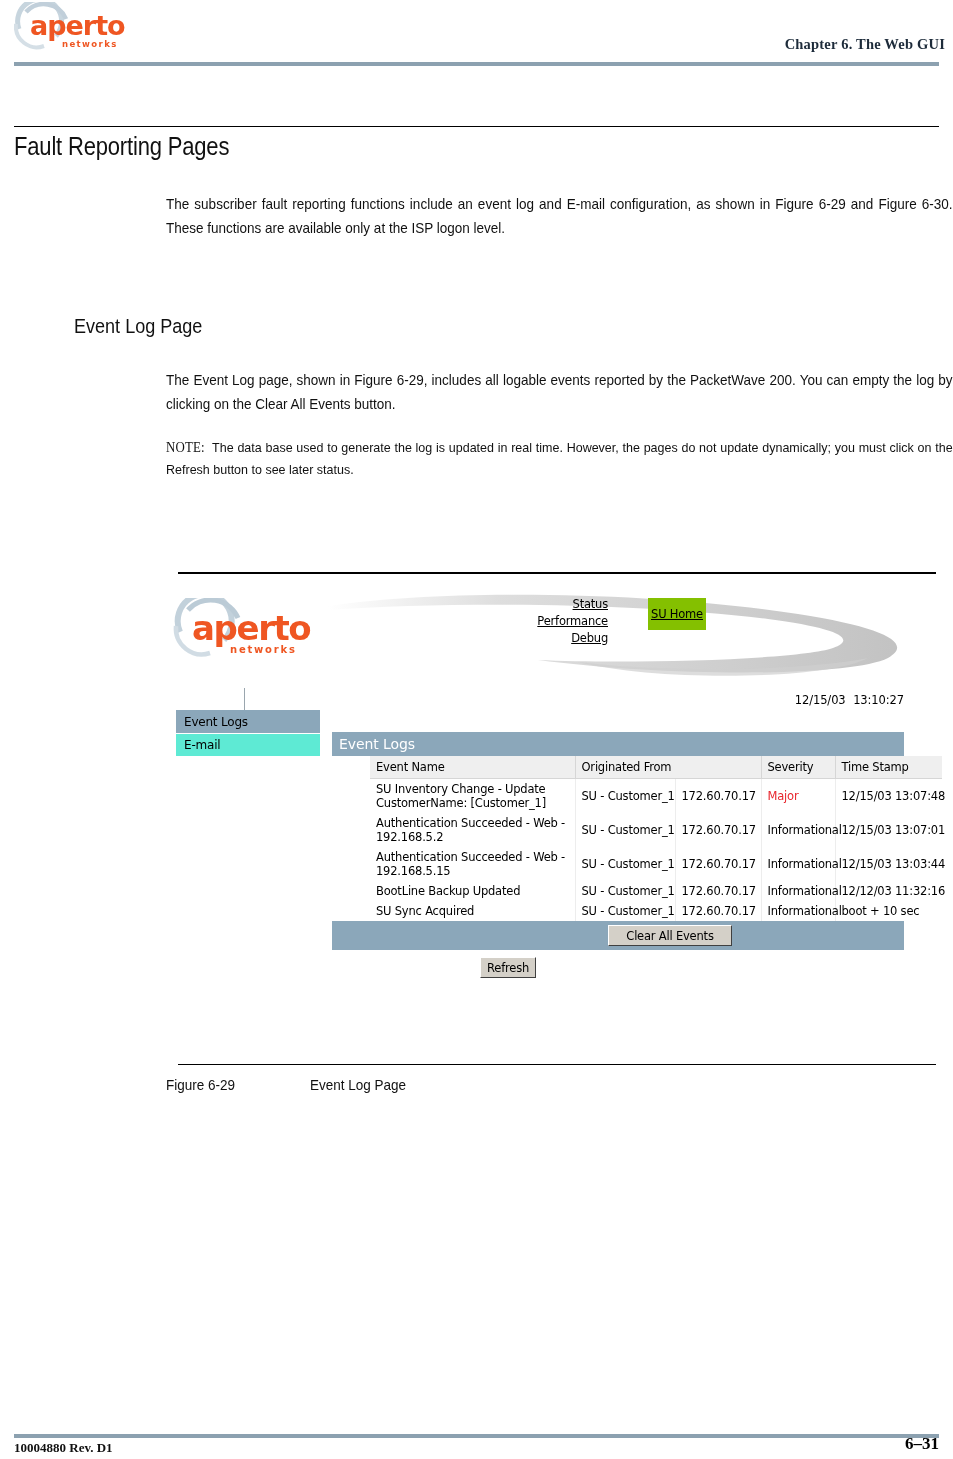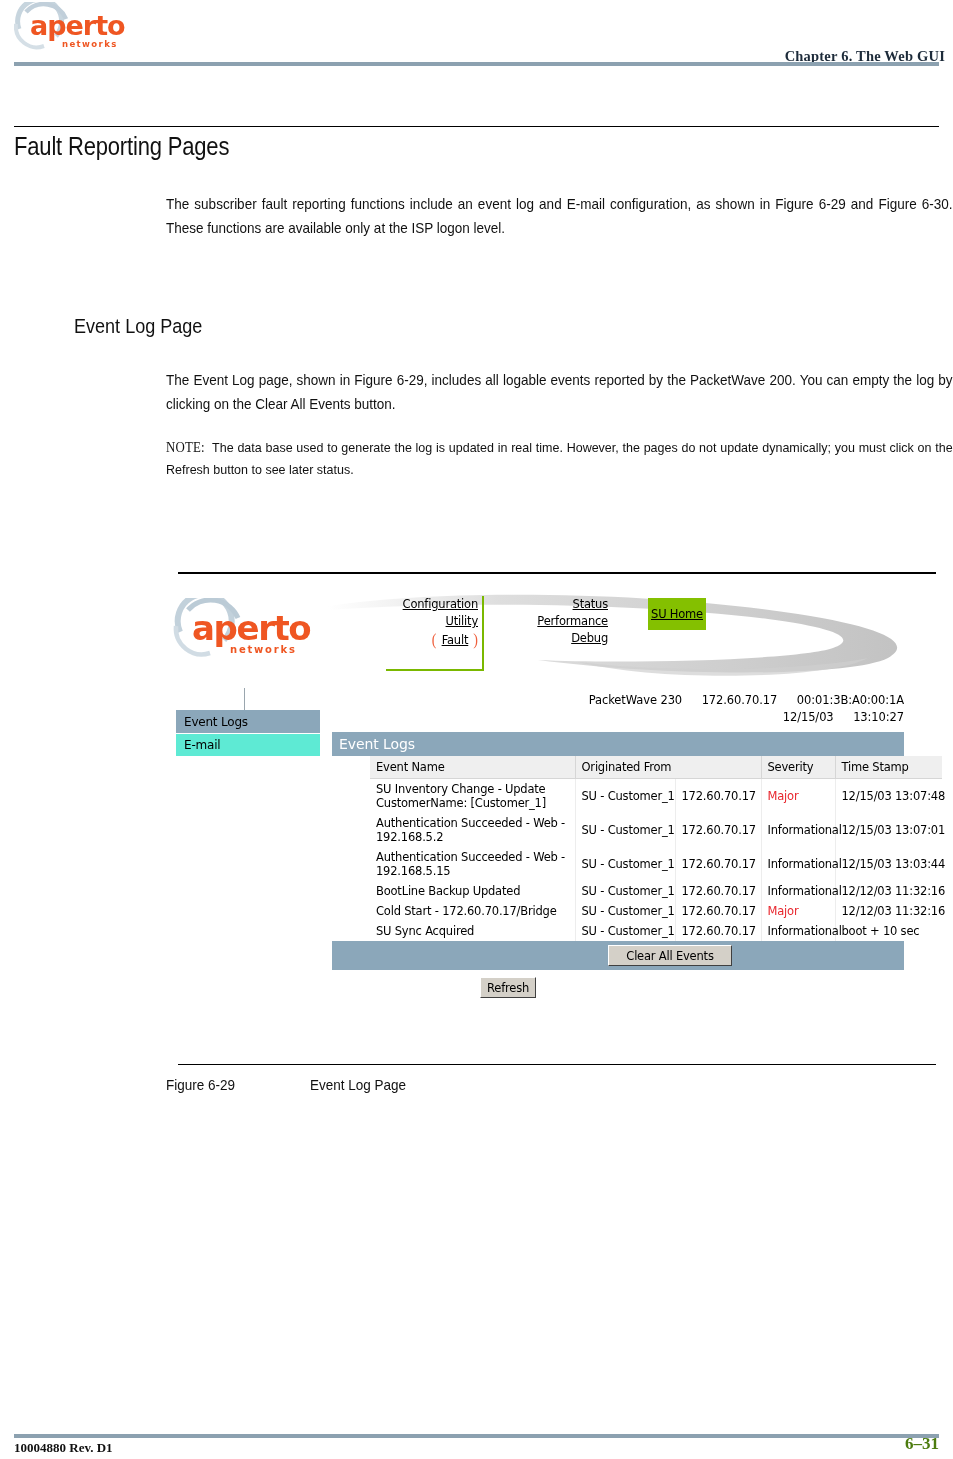--- a/index.html
+++ b/index.html
@@ -23,21 +23,21 @@
     width: 953px;
     height: 70px;
   }
   .hdr-logo {
     position: absolute;
     left: 14px; top: 2px;
     width: 118px; height: 50px;
   }
   .hdr-chapter {
     position: absolute;
-    right: 8px; top: 48px;
+    right: 8px; top: 36px;
     font-family: "Liberation Serif", serif;
     font-size: 14.5px;
     letter-spacing: 0.2px;
     color: #1d2b3a;
     font-weight: 600;
     white-space: nowrap;
   }
   .hdr-rule {
     position: absolute;
     left: 14px; top: 62px;
@@ -208,21 +208,21 @@
     left: 380px; top: 112px;
     width: 356px;
     text-align: right;
     font-size: 11.5px;
     color: #000;
     line-height: 17px;
     letter-spacing: -0.1px;
   }
   .dev-info .seg { display: inline-block; }
   .dev-row1 .seg + .seg { margin-left: 16px; }
-  .dev-row2 .seg + .seg { margin-left: 16px; }
+  .dev-row2 .seg + .seg { margin-left: 4px; }
 
   
   .sidebar {
     position: absolute;
     left: 8px; top: 130px;
     width: 144px;
   }
   .side-tick {
     position: absolute;
     left: 76px; top: 108px;
@@ -335,21 +335,21 @@
     font-size: 13px;
     font-weight: 600;
     color: #111;
   }
   .ftr-right {
     position: absolute;
     right: 14px; top: 1434px;
     font-family: "Liberation Serif", serif;
     font-size: 17px;
     font-weight: 600;
-    color: #4d7c0f;
+    color: #000000;
   }
 </style>
 </head>
 <body>
 
 <div class="page-header">
   <div class="hdr-logo logo-wrap">
     <svg width="118" height="50" viewBox="0 0 118 50" aria-hidden="true">
       <g opacity="0.55">
         <path d="M5,27 A22,22 0 1 1 42,34" fill="none" stroke="#9bb3c4" stroke-width="5"></path>
@@ -403,46 +403,32 @@
       <g opacity="0.6">
         <path d="M8,34 A27,27 0 1 1 52,42" fill="none" stroke="#9bb3c4" stroke-width="6"></path>
         <path d="M16,12 A30,30 0 0 1 66,20" fill="none" stroke="#8fa9bc" stroke-width="5"></path>
         <path d="M4,28 A26,26 0 0 0 38,55" fill="none" stroke="#b3c6d3" stroke-width="4.5"></path>
       </g>
       <text x="20" y="42" font-family="'DejaVu Sans',sans-serif" font-size="34" font-weight="bold" fill="#ef5622" letter-spacing="-1.4">aperto</text>
       <text x="58" y="55" font-family="'DejaVu Sans',sans-serif" font-size="10" font-weight="bold" fill="#ef5622" letter-spacing="1.8">networks</text>
     </svg>
   </div>
 
-  <div class="nav-group-a">
-    <a class="nav-link" href="#">Configuration</a>
-    <a class="nav-link" href="#">Utility</a>
-    <span class="nav-fault-row">
-      <span class="paren">(</span>
-      <a class="nav-link" style="display:inline;" href="#">Fault</a>
-      <span class="paren">)</span>
-    </span>
-  </div>
 
   <div class="nav-group-b">
     <a class="nav-link" href="#">Status</a>
     <a class="nav-link" href="#">Performance</a>
     <a class="nav-link" href="#">Debug</a>
   </div>
 
   <div class="su-home">
     <span>SU Home</span>
   </div>
 
   <div class="dev-info">
-    <div class="dev-row1">
-      <span class="seg">PacketWave 230</span>
-      <span class="seg">172.60.70.17</span>
-      <span class="seg">00:01:3B:A0:00:1A</span>
-    </div>
     <div class="dev-row2">
       <span class="seg">12/15/03</span>
       <span class="seg">13:10:27</span>
     </div>
   </div>
 
   <div class="side-tick"></div>
   <div class="sidebar">
     <div class="side-item sel">
       <span>Event Logs</span>
@@ -494,27 +480,20 @@
           <td class="nowrap">12/15/03 13:03:44</td>
         </tr>
         <tr>
           <td class="nowrap">BootLine Backup Updated</td>
           <td class="nowrap">SU - Customer_1</td>
           <td class="nowrap">172.60.70.17</td>
           <td class="nowrap">Informational</td>
           <td class="nowrap">12/12/03 11:32:16</td>
         </tr>
         <tr>
-          <td class="nowrap">Cold Start - 172.60.70.17/Bridge</td>
-          <td class="nowrap">SU - Customer_1</td>
-          <td class="nowrap">172.60.70.17</td>
-          <td class="nowrap sev-major">Major</td>
-          <td class="nowrap">12/12/03 11:32:16</td>
-        </tr>
-        <tr>
           <td class="nowrap">SU Sync Acquired</td>
           <td class="nowrap">SU - Customer_1</td>
           <td class="nowrap">172.60.70.17</td>
           <td class="nowrap">Informational</td>
           <td class="nowrap">boot + 10 sec</td>
         </tr>
       </tbody>
     </table>
 
     <div class="panel-footer">

